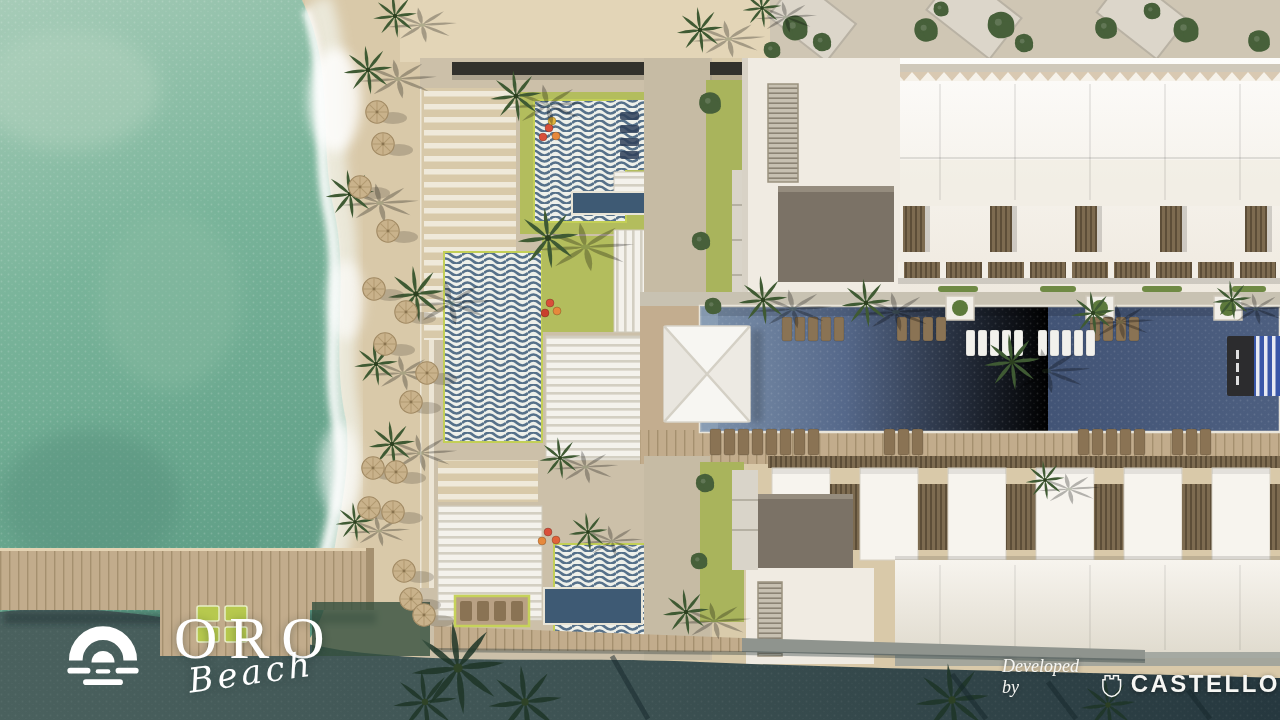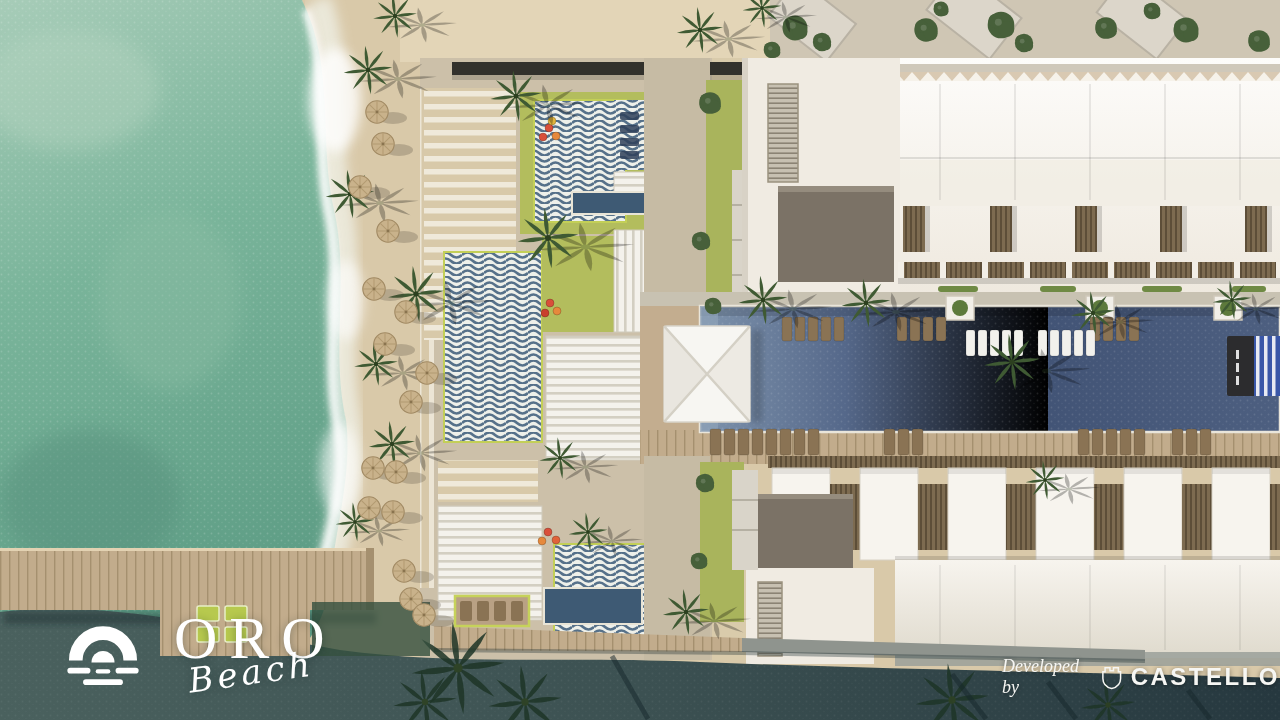--- a/index.html
+++ b/index.html
@@ -10,21 +10,21 @@
   .logo{position:absolute;left:60px;top:608px;display:flex;align-items:flex-start;
         color:#fff;text-shadow:0 1px 8px rgba(10,30,30,.35);}
   .logo-icon{width:86px;height:88px;flex:0 0 auto;}
   .logo-text{position:relative;margin-left:28px;}
   .logo-name{font-family:"Liberation Serif",serif;font-weight:500;font-size:60px;
              line-height:60px;letter-spacing:12px;}
   .logo-script{position:absolute;left:14px;top:44px;font-family:"DejaVu Serif",serif;
                font-style:italic;font-size:34px;letter-spacing:4px;transform:rotate(-8deg);
                font-weight:400;}
   
-  .watermark{position:absolute;left:1002px;top:656px;display:flex;align-items:center;
+  .watermark{position:absolute;left:1002px;top:656px;display:flex;align-items:flex-end;
              gap:9px;color:#f6f6f3;text-shadow:0 1px 5px rgba(0,0,0,.45);}
   .dev-prefix{font-family:"Liberation Serif",serif;font-style:italic;font-size:18px;}
   .dev-shield{width:21px;height:25px;}
   .dev-name{font-family:"Liberation Sans",sans-serif;font-weight:700;font-size:24px;
             letter-spacing:2.5px;}
 </style>
 </head>
 <body>
 
 <div id="stage">

